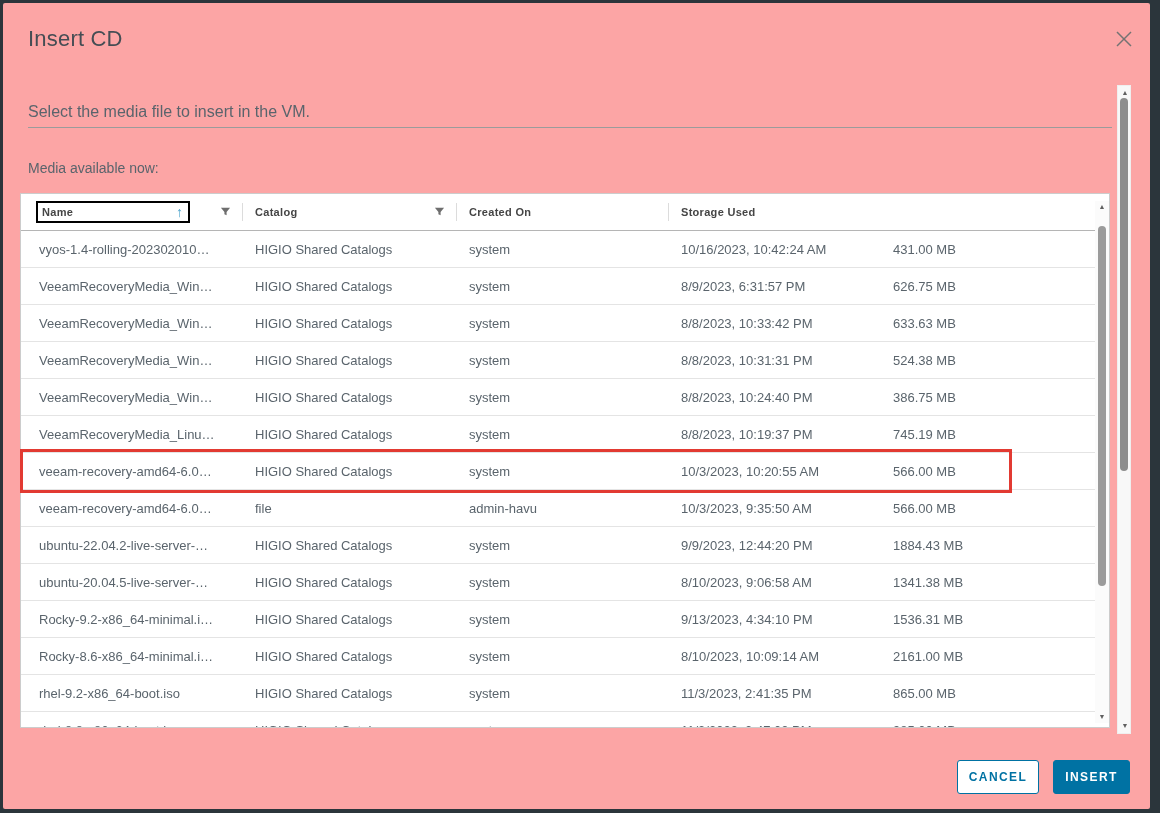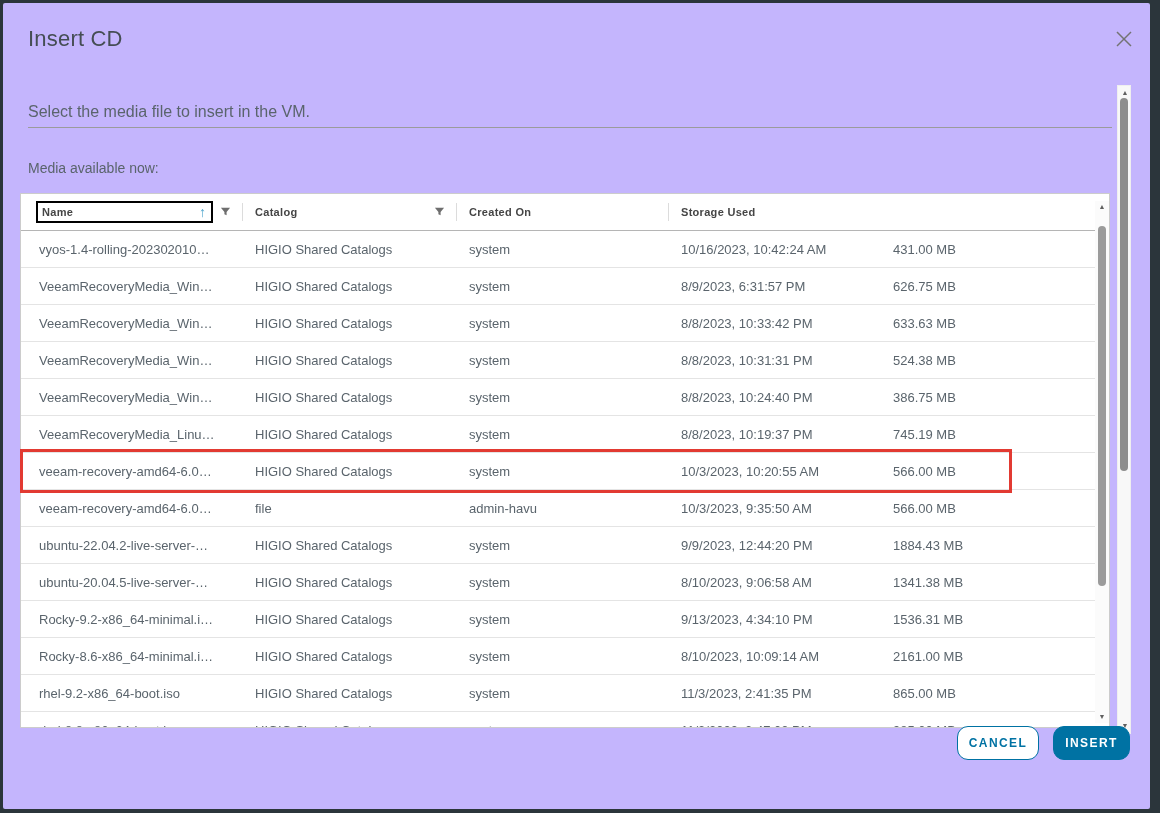--- a/index.html
+++ b/index.html
@@ -2,21 +2,21 @@
 <html><head>
 <meta charset="utf-8">
 <style>
   * { margin:0; padding:0; box-sizing:border-box; }
   html,body { width:1160px; height:813px; }
   body { font-family:"Liberation Sans", sans-serif; }
 
   .stage { position:relative; width:1160px; height:813px; background:#2b353b; overflow:hidden; }
 
   .modal { position:absolute; left:3px; top:3px; width:1147px; height:806px;
-           background:#c4b5fd; border-radius:2px; }
+           background:#fca5a5; border-radius:2px; }
 
   .modal-title { position:absolute; left:25px; top:22px; font-size:22px; line-height:28px;
                  color:#454d54; letter-spacing:.2px; }
 
   .close-btn { position:absolute; left:1108px; top:24px; width:26px; height:26px;
                background:none; border:none; cursor:pointer; display:flex;
                align-items:center; justify-content:center; }
 
   .subtitle { position:absolute; left:25px; top:100px; font-size:16px; color:#5a646c; }
   .divider  { position:absolute; left:25px; top:124px; width:1084px; height:1px; background:#9b9b9b; }
@@ -33,21 +33,21 @@
            width:1px; background:#dcdcdc; }
   .hlabel { font-size:11px; font-weight:700; color:#454545; letter-spacing:.3px; white-space:nowrap; }
 
   .hcell.name { width:222px; padding-left:15px; }
   .hcell.catalog { width:214px;gap:35px; }
   .hcell.owner { width:212px; }
   .hcell.created { width:212px; }
   .hcell.storage { flex:1; }
 
   .focus-box { display:flex; align-items:center; justify-content:space-between;
-               width:177px; height:22px; border:2px solid #000; padding:0 5px 0 4px; }
+               width:154px; height:22px; border:2px solid #000; padding:0 5px 0 4px; }
   .sort-arrow { color:#4aa3cb; font-size:14px; line-height:14px; }
 
   .funnel { margin-left:auto; flex:0 0 auto; }
   .hcell.name .funnel { margin-left:auto; }
 
   .grid-body { }
   .grid-row { display:flex; align-items:center; height:37px; border-bottom:1px solid #e4e4e4;
               cursor:pointer; background:#fff; }
   .cell { padding-left:12px; font-size:13px; color:#5a646c; white-space:nowrap;
           overflow:hidden; }
@@ -73,22 +73,22 @@
   .outer-scroll .up { top:1px; }
   .outer-scroll .down { bottom:1px; }
   .outer-thumb { position:absolute; left:2px; top:12px; width:8px; height:373px;
                  background:#8d8d8d; border-radius:4px; cursor:pointer; }
 
   
   .red-box { position:absolute; left:17px; top:446px; width:992px; height:44px;
              border:3px solid #e23a32; z-index:5; pointer-events:none; }
 
   
-  .btn { position:absolute; top:723px; height:34px; font-family:"Liberation Sans",sans-serif;
-         font-size:12px; font-weight:700; letter-spacing:1.4px; border-radius:11px;
+  .btn { position:absolute; top:757px; height:34px; font-family:"Liberation Sans",sans-serif;
+         font-size:12px; font-weight:700; letter-spacing:1.4px; border-radius:3px;
          cursor:pointer; display:flex; align-items:center; justify-content:center; }
   .btn-cancel { left:954px; width:82px; background:#fff; color:#0072a3; border:1px solid #0072a3; }
   .btn-insert { left:1050px; width:77px; background:#0072a3; color:#fff; border:1px solid #0072a3; }
 </style>
 </head>
 <body>
 
 <div class="stage">
   <div class="modal">
 

